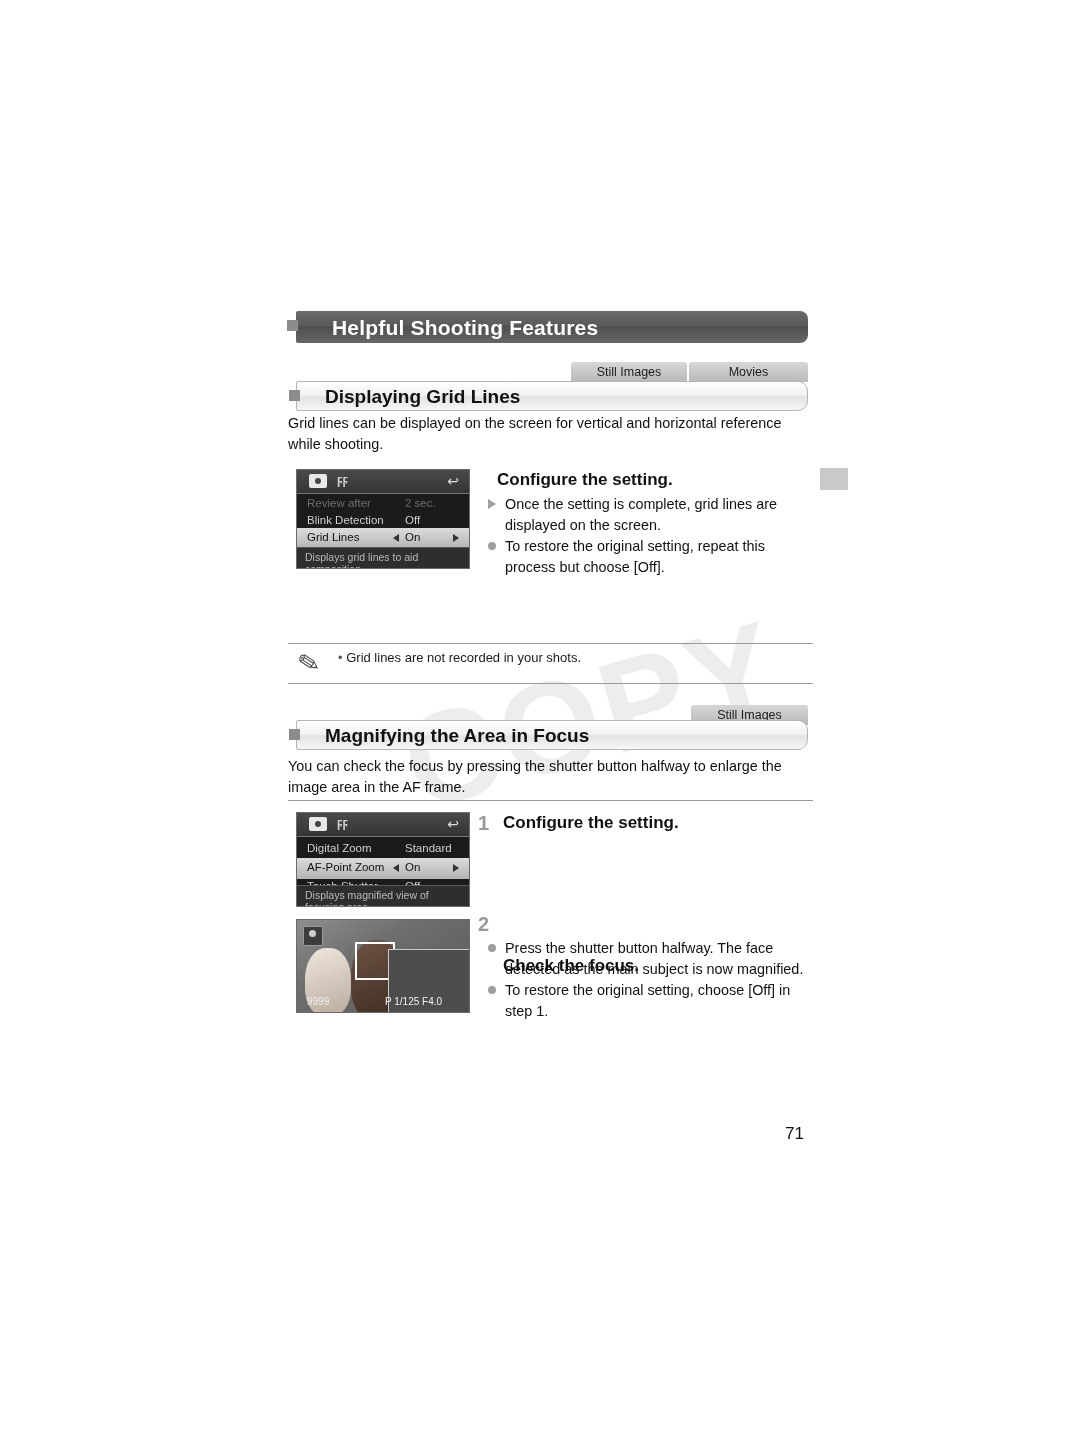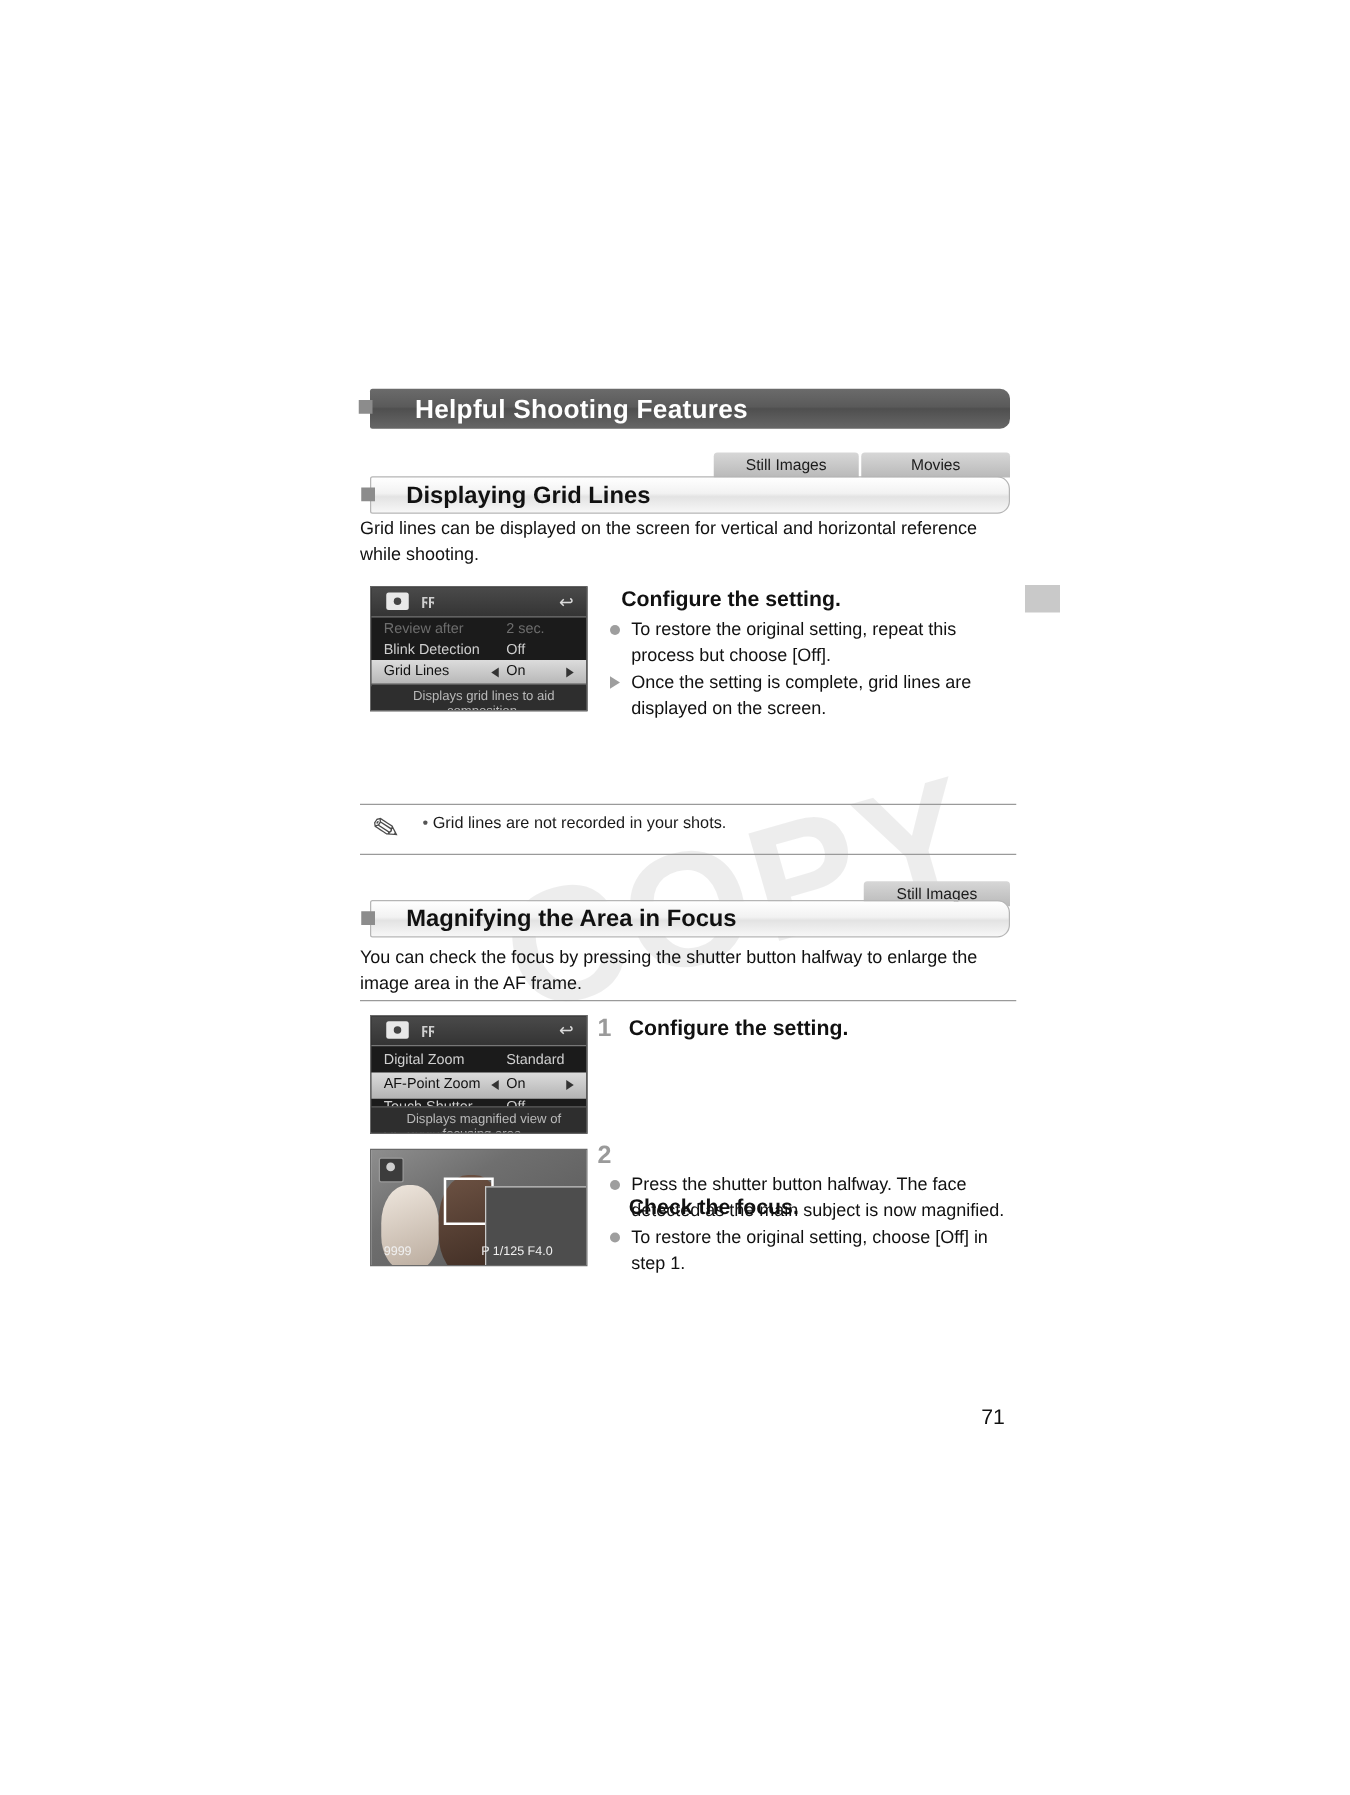--- a/index.html
+++ b/index.html
@@ -201,21 +201,20 @@
     transform: rotate(-12deg);
   }
 
   
   .screen {
     position: absolute;
     background: #1b1b1b;
     border: 1px solid #6a6a6a;
     box-sizing: border-box;
     overflow: hidden;
-    text-align: center;
   }
   .scr-topbar {
     position: absolute;
     left: 0; top: 0;
     width: 100%;
     height: 23px;
     background: linear-gradient(to bottom,#4a4a4a,#343434);
     border-bottom: 1px solid #777;
   }
   .scr-tab-cam {
@@ -405,22 +404,22 @@
       <span class="lbl">Icon Layout...</span>
     </div>
     <div class="scr-caption">
       <span>Displays grid lines to aid composition.</span>
     </div>
   </div>
 
   <div class="step-head" style="left:497px; top:470px;">Configure the setting.</div>
 
   <div class="bullet-list" style="left:487px; top:494px; width:326px;">
+    <div class="bullet"><span class="tri"></span><span id="s1b1">Once the setting is complete, grid lines are displayed on the screen.</span></div>
     <div class="bullet"><span class="dot"></span><span id="s1b2">To restore the original setting, repeat this process but choose [Off].</span></div>
-    <div class="bullet"><span class="tri"></span><span id="s1b1">Once the setting is complete, grid lines are displayed on the screen.</span></div>
   </div>
 
   <div class="side-mark" style="left:820px; top:468px; width:28px; height:22px;"></div>
 
   <div class="rule" style="left:288px; top:643px; width:525px;"></div>
   <div class="pencil" style="left:298px; top:648px;">✎</div>
   <div class="note-text" style="left:338px; top:650px; width:440px;">
     <span style="color:#555;">•</span> <span id="note1">Grid lines are not recorded in your shots.</span>
   </div>
   <div class="rule" style="left:288px; top:683px; width:525px;"></div>

